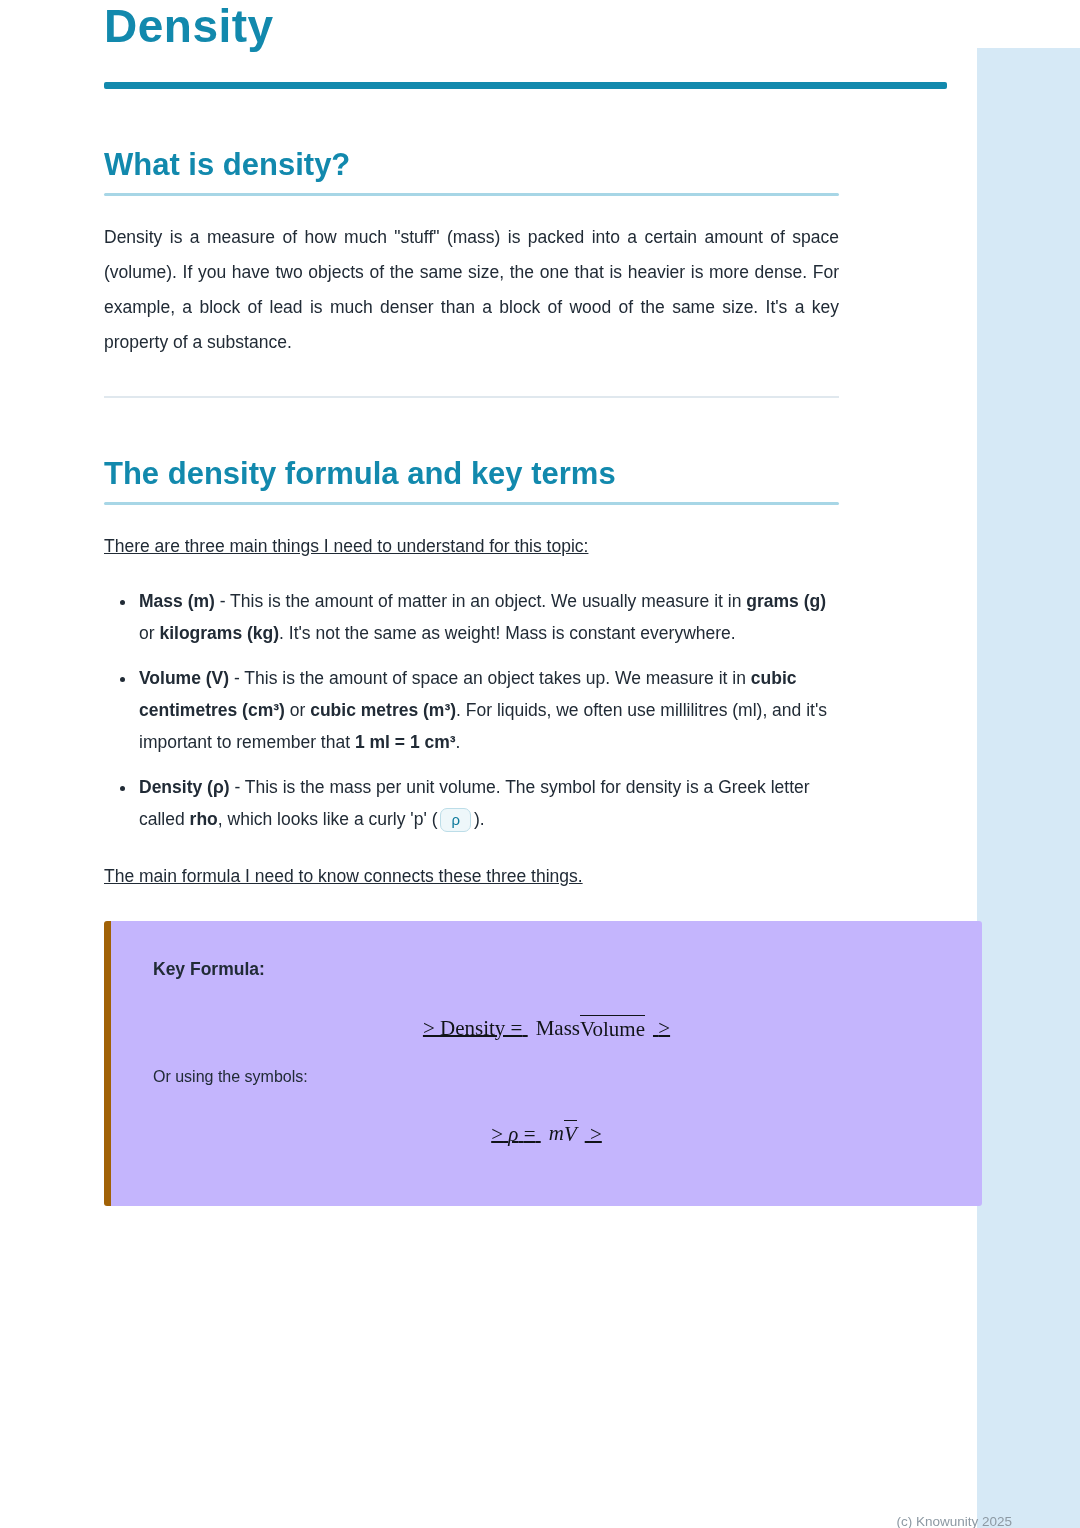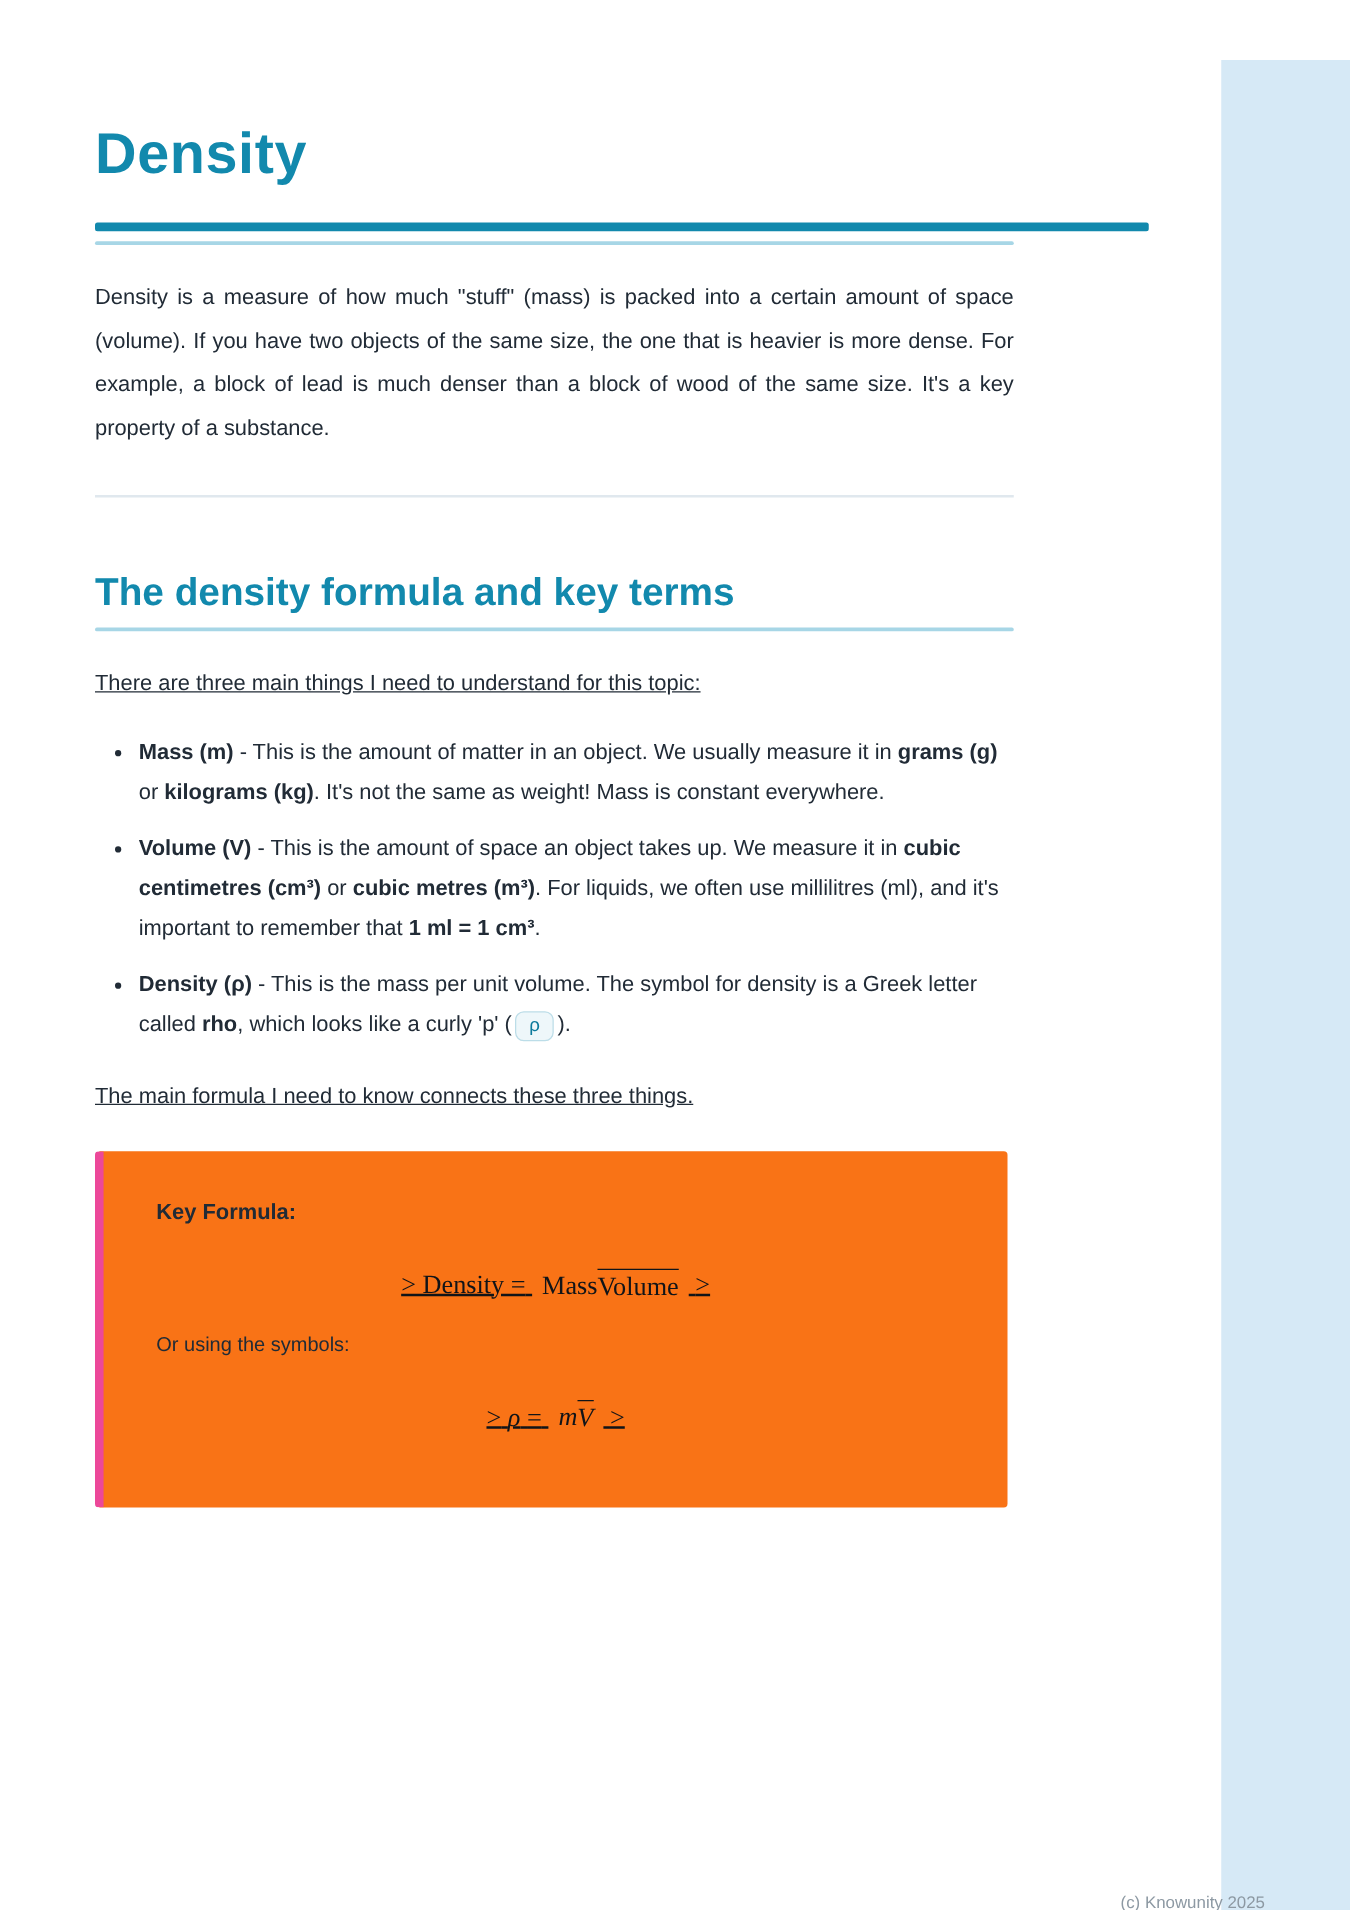--- a/index.html
+++ b/index.html
@@ -13,22 +13,21 @@
   }
   .side-panel {
     position: absolute;
     top: 48px; right: 0;
     width: 103px; height: 1480px;
     background: #d6e9f6;
   }
   .content {
     position: relative;
     width: 843px;
-    margin-left: 76px;
-    padding-top: 96px;
+    margin-left: 104px;
   }
   .inner { width: 735px; }
   .page-title {
     font-size: 46px;
     font-weight: 800;
     letter-spacing: 0.5px;
     color: #1289ad;
     line-height: 52px;
   }
   .title-rule {
@@ -90,23 +89,23 @@
     border-radius: 7px;
     color: #0d7a9c;
     font-size: 15px;
     line-height: 20px;
     padding: 1px 10px;
     margin: 0 3px;
     vertical-align: baseline;
   }
   .callout {
     margin-top: 30px;
-    width: 730px;
-    background: #f97316;
-    border-left: 7px solid #ec4899;
+    width: 878px;
+    background: #c4b5fd;
+    border-left: 7px solid #a16207;
     border-radius: 3px;
     padding: 38px 42px 42px 42px;
   }
   .callout-label {
     font-size: 17.5px;
     font-weight: 700;
   }
   .callout-mid {
     font-size: 16px;
     margin-top: 26px;
@@ -142,20 +141,21 @@
 <body>
 
 <div class="side-panel"></div>
 
 <div class="content">
 
   <h1 class="page-title">Density</h1>
   <div class="title-rule"></div>
 
   <div class="inner">
+    <h2 class="section-heading">What is density?</h2>
     <div class="heading-underline"></div>
     <p class="para">Density is a measure of how much "stuff" (mass) is packed into a certain amount of space (volume). If you have two objects of the same size, the one that is heavier is more dense. For example, a block of lead is much denser than a block of wood of the same size. It's a key property of a substance.</p>
 
     <div class="section-divider"></div>
 
     <h2 class="section-heading">The density formula and key terms</h2>
     <div class="heading-underline"></div>
     <p class="para-plain">There are three main things I need to understand for this topic:</p>
 
     <ul class="bullets">

